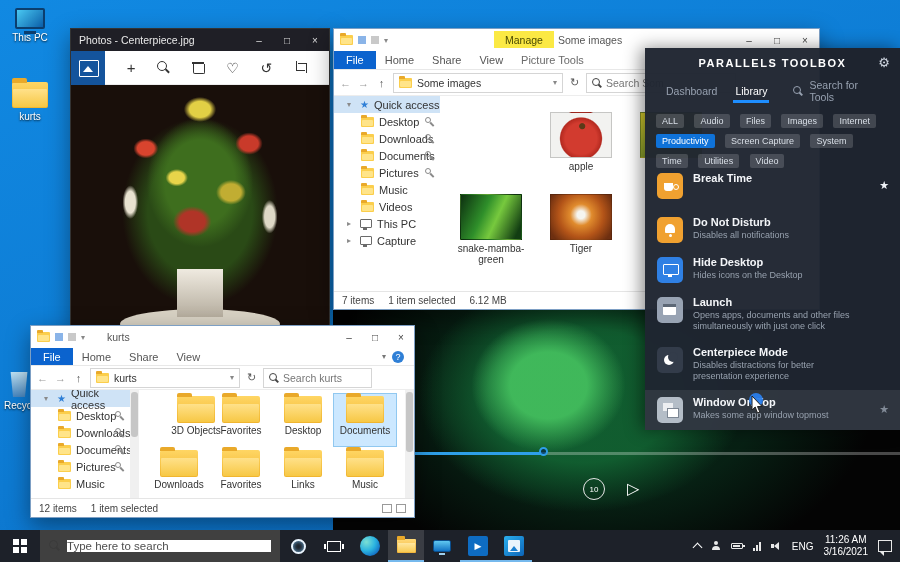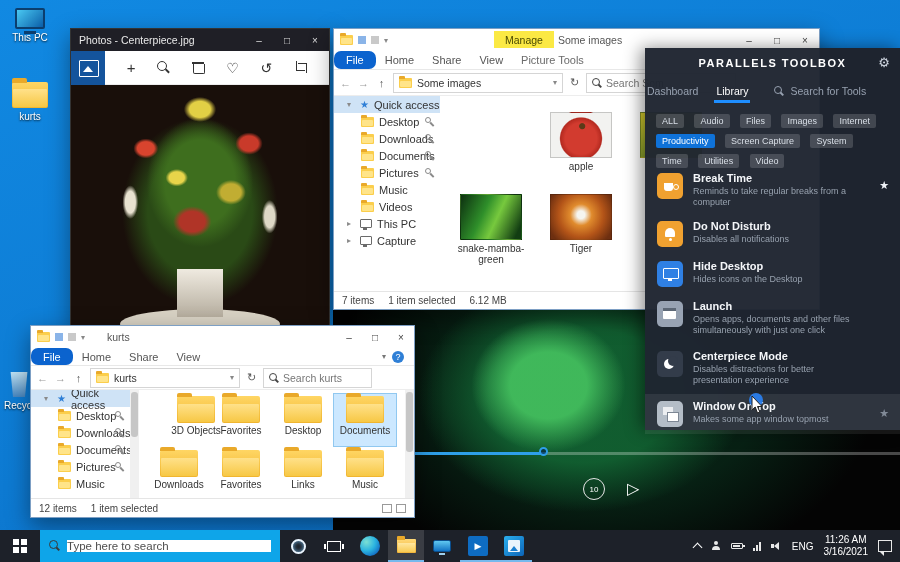--- a/index.html
+++ b/index.html
@@ -19,21 +19,21 @@
   .fold-ic::after { content:""; position:absolute; left:1px; right:1px; bottom:1px; height:68%; background:linear-gradient(#ffe18a,#f7c845); border-radius:1px; }
   .bin-ic { width:20px; height:25px; background:linear-gradient(#bfe3f5,#4887c0); clip-path:polygon(8% 0,92% 0,80% 100%,20% 100%); position:relative; }
 
   
   .win { position:absolute; background:#fff; border:1px solid #7d9fc4; box-shadow:0 8px 22px rgba(0,0,0,.4); }
   .tb { position:relative; height:22px; display:flex; align-items:center; font-size:10.5px; background:#fff; }
   .tb-controls { position:absolute; right:0; top:0; height:22px; display:flex; }
   .tb-btn { width:28px; height:22px; display:flex; align-items:center; justify-content:center; font-size:10px; color:#444; }
   .tb-btn.sm { width:26px; }
   .ribbon { height:19px; display:flex; align-items:center; font-size:11px; color:#555; border-bottom:1px solid #e8e8e8; background:#fff; position:relative; }
-  .file-tab { background:#0b63ce; color:#fff; padding:0 12px; height:100%; display:flex; align-items:center; font-size:11px;border-radius:7px; }
+  .file-tab { background:#0b63ce; color:#fff; padding:0 12px; height:100%; display:flex; align-items:center; font-size:11px; }
   .rtab { padding:0 9px; }
   .abar { height:26px; display:flex; align-items:center; padding:0 5px; gap:5px; border-bottom:1px solid #ededed; background:#fff; font-size:11px; color:#555; }
   .nav-arrow { color:#9a9a9a; font-size:11px; width:13px; text-align:center; }
   .nav-arrow.up { color:#555; }
   .crumb { display:flex; align-items:center; gap:5px; border:1px solid #d5d5d5; height:20px; padding:0 5px; font-size:10.5px; color:#333; }
   .crumb .dd { margin-left:auto; color:#888; font-size:8px; }
   .searchbox { display:flex; align-items:center; border:1px solid #d5d5d5; height:20px; padding:0 5px; gap:4px; }
   .searchbox input { border:none; outline:none; font-size:10.5px; width:100%; color:#333; background:transparent; }
   .searchbox input::placeholder { color:#767676; }
   .mf { width:13px; height:10px; background:#fbce4c; border-radius:1px; position:relative; flex:0 0 13px; }
@@ -138,21 +138,21 @@
   .seek-thumb { position:absolute; left:176px; top:-5px; width:9px; height:9px; border:2px solid #2e9fe8; border-radius:50%; background:rgba(8,40,64,.7); }
   .vrewind { position:absolute; left:250px; top:430px; width:22px; height:22px; border:1.5px solid #e6e6e6; border-radius:50%; color:#fff; font-size:8px; display:flex; align-items:center; justify-content:center; }
   .vplay { position:absolute; left:294px; top:431px; color:#fff; font-size:16px; }
 
   
   .panel { position:absolute; left:645px; top:48px; width:255px; height:382px; z-index:6;
            background:rgba(31,37,49,.97); box-shadow:-4px 0 16px rgba(0,0,0,.45); color:#e8ecf2; }
   .p-head { position:relative; height:30px; display:flex; align-items:center; justify-content:center; }
   .p-title { font-size:11px; font-weight:bold; letter-spacing:1.5px; color:#fff; }
   .p-gear { position:absolute; right:10px; top:7px; font-size:13px; color:#cdd4de; }
-  .p-tabs { position:relative; height:26px; display:flex; align-items:center; padding:0 2px; gap:18px; font-size:10.5px; color:#97a1b0; }
+  .p-tabs { position:relative; height:26px; display:flex; align-items:center; padding:0 21px; gap:18px; font-size:10.5px; color:#97a1b0; }
   .p-tab.active { color:#fff; position:relative; }
   .p-tab.active::after { content:""; position:absolute; left:-2px; right:-2px; bottom:-6px; height:3px; background:#1e8eff; }
   .p-search { display:flex; align-items:center; gap:6px; margin-left:8px; }
   .mag { width:10px; height:10px; position:relative; flex:0 0 10px; }
   .mag::before { content:""; position:absolute; width:6px; height:6px; border:1.5px solid #444; border-radius:50%; }
   .mag::after { content:""; position:absolute; width:4px; height:1.5px; background:#444; transform:rotate(45deg); left:6px; top:7px; }
   .mag.light::before { border-color:#97a1b0; }
   .mag.light::after { background:#97a1b0; }
   .p-chips { padding:6px 8px 4px; }
   .chip { display:inline-block; margin:2px 3px; padding:2px 6px; border-radius:2px; background:rgba(255,255,255,.16); color:#d9dfe7; font-size:9px; }
@@ -186,21 +186,21 @@
   .ti-wot::after { content:""; position:absolute; left:10px; top:11px; width:10px; height:8px; background:#fff; border:1px solid #7d8794; }
 
   
   .taskbar { position:absolute; left:0; top:530px; width:900px; height:32px; background:#1d2129; display:flex; align-items:center; z-index:10; }
   .tb-slot { width:36px; height:32px; display:flex; align-items:center; justify-content:center; position:relative; }
   .tb-slot.start { width:40px; }
   .tb-slot.open { box-shadow:inset 0 -2px 0 #76b9ed; }
   .tb-slot.active-app { background:rgba(255,255,255,.13); }
   .win-logo { width:14px; height:14px; display:grid; grid-template-columns:6px 6px; grid-template-rows:6px 6px; gap:2px; }
   .win-logo span { background:#fff; }
-  .tsearch { width:240px; height:32px; background:#0ea5e9; display:flex; align-items:center; padding:0 9px; gap:8px; }
+  .tsearch { width:240px; height:32px; background:#404040; display:flex; align-items:center; padding:0 9px; gap:8px; }
   .tsearch .mag { width:12px; height:12px; }
   .tsearch .mag::before { width:7px; height:7px; border-color:#3a3a3a; }
   .tsearch .mag::after { background:#3a3a3a; left:7px; top:8px; }
   .tsearch input { border:none; outline:none; font-size:11.5px; color:#333; width:100%; }
   .tsearch input::placeholder { color:#4f4f4f; }
   .cortana { width:15px; height:15px; border:2px solid #eaf5ff; border-radius:50%; box-shadow:0 0 4px rgba(120,200,255,.8) inset; }
   .taskview { width:14px; height:11px; border:1.3px solid #fff; position:relative; }
   .taskview::before { content:""; position:absolute; left:-4px; top:2px; width:2px; height:5px; background:#fff; }
   .taskview::after { content:""; position:absolute; right:-4px; top:2px; width:2px; height:5px; background:#fff; }
   .edge-ic { width:20px; height:20px; border-radius:50%; background:radial-gradient(circle at 32% 30%, #7ce0d3, #2bb3e0 45%, #1065c0 82%); }
@@ -539,21 +539,20 @@
       <span class="chip">System</span>
       <span class="chip">Time</span>
       <span class="chip">Utilities</span>
       <span class="chip">Video</span>
     </div>
     <div class="p-tools">
       <div class="tool" style="min-height:44px;">
         <span class="ticon ti-break"></span>
         <span class="ttext">
           <span class="tname">Break Time</span>
-          <span class="tdesc">Reminds to take regular breaks from a computer</span>
         </span>
         <span class="tstar">★</span>
       </div>
       <div class="tool" style="min-height:40px;">
         <span class="ticon ti-dnd"></span>
         <span class="ttext">
           <span class="tname">Do Not Disturb</span>
           <span class="tdesc">Disables all notifications</span>
         </span>
       </div>

